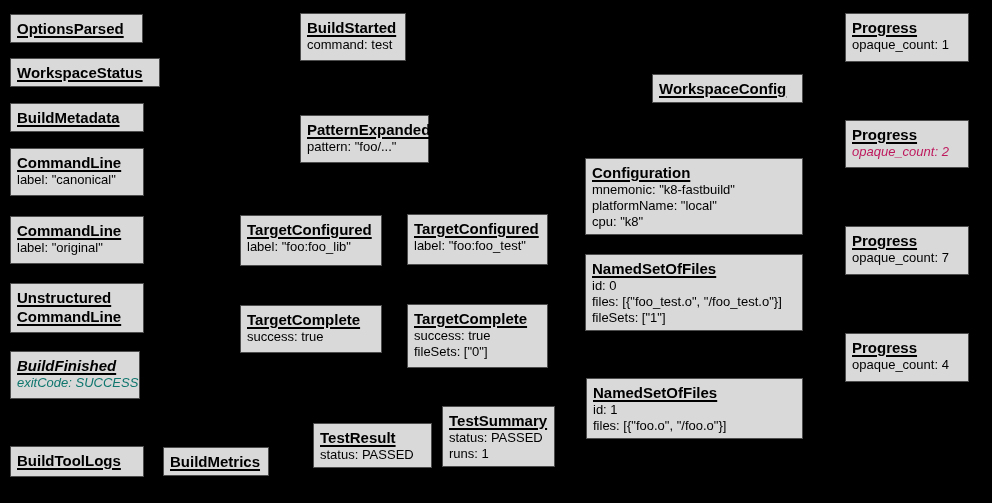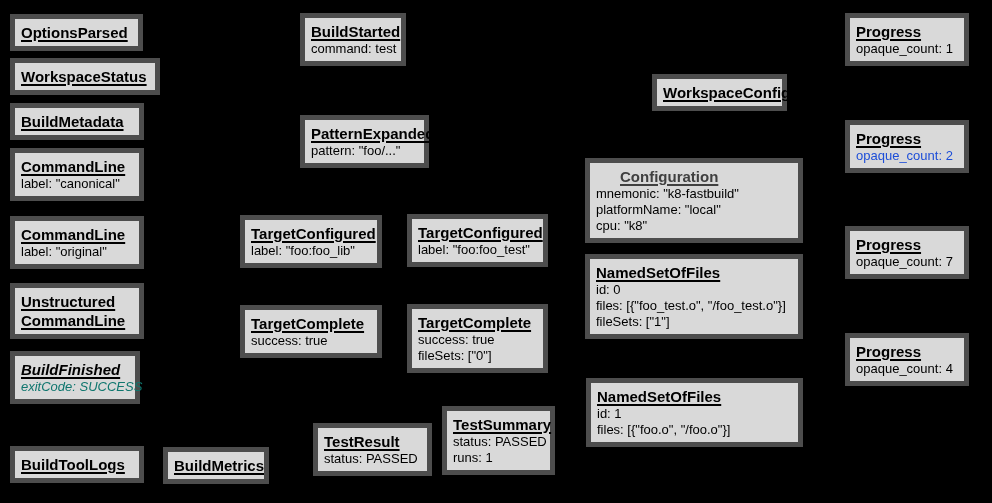--- a/index.html
+++ b/index.html
@@ -12,21 +12,21 @@
     width: 992px;
     height: 503px;
     background: #000000;
     overflow: hidden;
     font-family: "Liberation Sans", sans-serif;
   }
   .node {
     position: absolute;
     box-sizing: border-box;
     background: #d9d9d9;
-    border: 5px solid #4d7c0f;
+    border: 1px solid #4d7c0f;
     padding: 4px 6px 4px 6px;
     color: #000000;
   }
   .node-title {
     font-family: "Liberation Sans", sans-serif;
     font-size: 15px;
     line-height: 19px;
     font-weight: bold;
     text-decoration: underline;
     text-decoration-thickness: 1.5px;
@@ -105,25 +105,25 @@
     </div>
     <div class="node" style="left: 313px; top: 423px; width: 119px; min-height: 41px; background: rgb(217, 217, 217); border-color: rgb(77, 77, 77);">
       <div class="node-title" style="color: rgb(0, 0, 0);">TestResult</div>
       <div class="node-attr" style="color: rgb(0, 0, 0);">status: PASSED</div>
     </div>
     <div class="node" style="left: 442px; top: 406px; width: 113px; min-height: 57px; background: rgb(217, 217, 217); border-color: rgb(77, 77, 77);">
       <div class="node-title" style="color: rgb(0, 0, 0);">TestSummary</div>
       <div class="node-attr" style="color: rgb(0, 0, 0);">status: PASSED</div>
       <div class="node-attr" style="color: rgb(0, 0, 0);">runs: 1</div>
     </div>
-    <div class="node" style="left: 652px; top: 74px; width: 135px; min-height: 29px; background: rgb(217, 217, 217); border-color: rgb(77, 77, 77);">
+    <div class="node" style="left: 652px; top: 74px; width: 151px; min-height: 29px; background: rgb(217, 217, 217); border-color: rgb(77, 77, 77);">
       <div class="node-title" style="color: rgb(0, 0, 0);">WorkspaceConfig</div>
     </div>
     <div class="node" style="left: 585px; top: 158px; width: 218px; min-height: 74px; background: rgb(217, 217, 217); border-color: rgb(77, 77, 77);">
-      <div class="node-title" style="color: #404040; margin-left: 24px;">Configuration</div>
+      <div class="node-title" style="color: #000000;">Configuration</div>
       <div class="node-attr" style="color: rgb(0, 0, 0);">mnemonic: "k8-fastbuild"</div>
       <div class="node-attr" style="color: rgb(0, 0, 0);">platformName: "local"</div>
       <div class="node-attr" style="color: rgb(0, 0, 0);">cpu: "k8"</div>
     </div>
     <div class="node" style="left: 585px; top: 254px; width: 218px; min-height: 74px; background: rgb(217, 217, 217); border-color: rgb(77, 77, 77);">
       <div class="node-title" style="color: rgb(0, 0, 0);">NamedSetOfFiles</div>
       <div class="node-attr" style="color: rgb(0, 0, 0);">id: 0</div>
       <div class="node-attr" style="color: rgb(0, 0, 0);">files: [{"foo_test.o", "/foo_test.o"}]</div>
       <div class="node-attr" style="color: rgb(0, 0, 0);">fileSets: ["1"]</div>
     </div>
@@ -131,21 +131,21 @@
       <div class="node-title" style="color: rgb(0, 0, 0);">NamedSetOfFiles</div>
       <div class="node-attr" style="color: rgb(0, 0, 0);">id: 1</div>
       <div class="node-attr" style="color: rgb(0, 0, 0);">files: [{"foo.o", "/foo.o"}]</div>
     </div>
     <div class="node" style="left: 845px; top: 13px; width: 124px; min-height: 49px; background: rgb(217, 217, 217); border-color: rgb(77, 77, 77);">
       <div class="node-title" style="color: rgb(0, 0, 0);">Progress</div>
       <div class="node-attr" style="color: rgb(0, 0, 0);">opaque_count: 1</div>
     </div>
     <div class="node" style="left: 845px; top: 120px; width: 124px; min-height: 48px; background: rgb(217, 217, 217); border-color: rgb(77, 77, 77);">
       <div class="node-title" style="color: rgb(0, 0, 0);">Progress</div>
-      <div class="node-attr" style="color: #1d4ed8;">opaque_count: 2</div>
+      <div class="node-attr" style="color: #be185d; font-style: italic;">opaque_count: 2</div>
     </div>
     <div class="node" style="left: 845px; top: 226px; width: 124px; min-height: 49px; background: rgb(217, 217, 217); border-color: rgb(77, 77, 77);">
       <div class="node-title" style="color: rgb(0, 0, 0);">Progress</div>
       <div class="node-attr" style="color: rgb(0, 0, 0);">opaque_count: 7</div>
     </div>
     <div class="node" style="left: 845px; top: 333px; width: 124px; min-height: 49px; background: rgb(217, 217, 217); border-color: rgb(77, 77, 77);">
       <div class="node-title" style="color: rgb(0, 0, 0);">Progress</div>
       <div class="node-attr" style="color: rgb(0, 0, 0);">opaque_count: 4</div>
     </div>
   </div>

